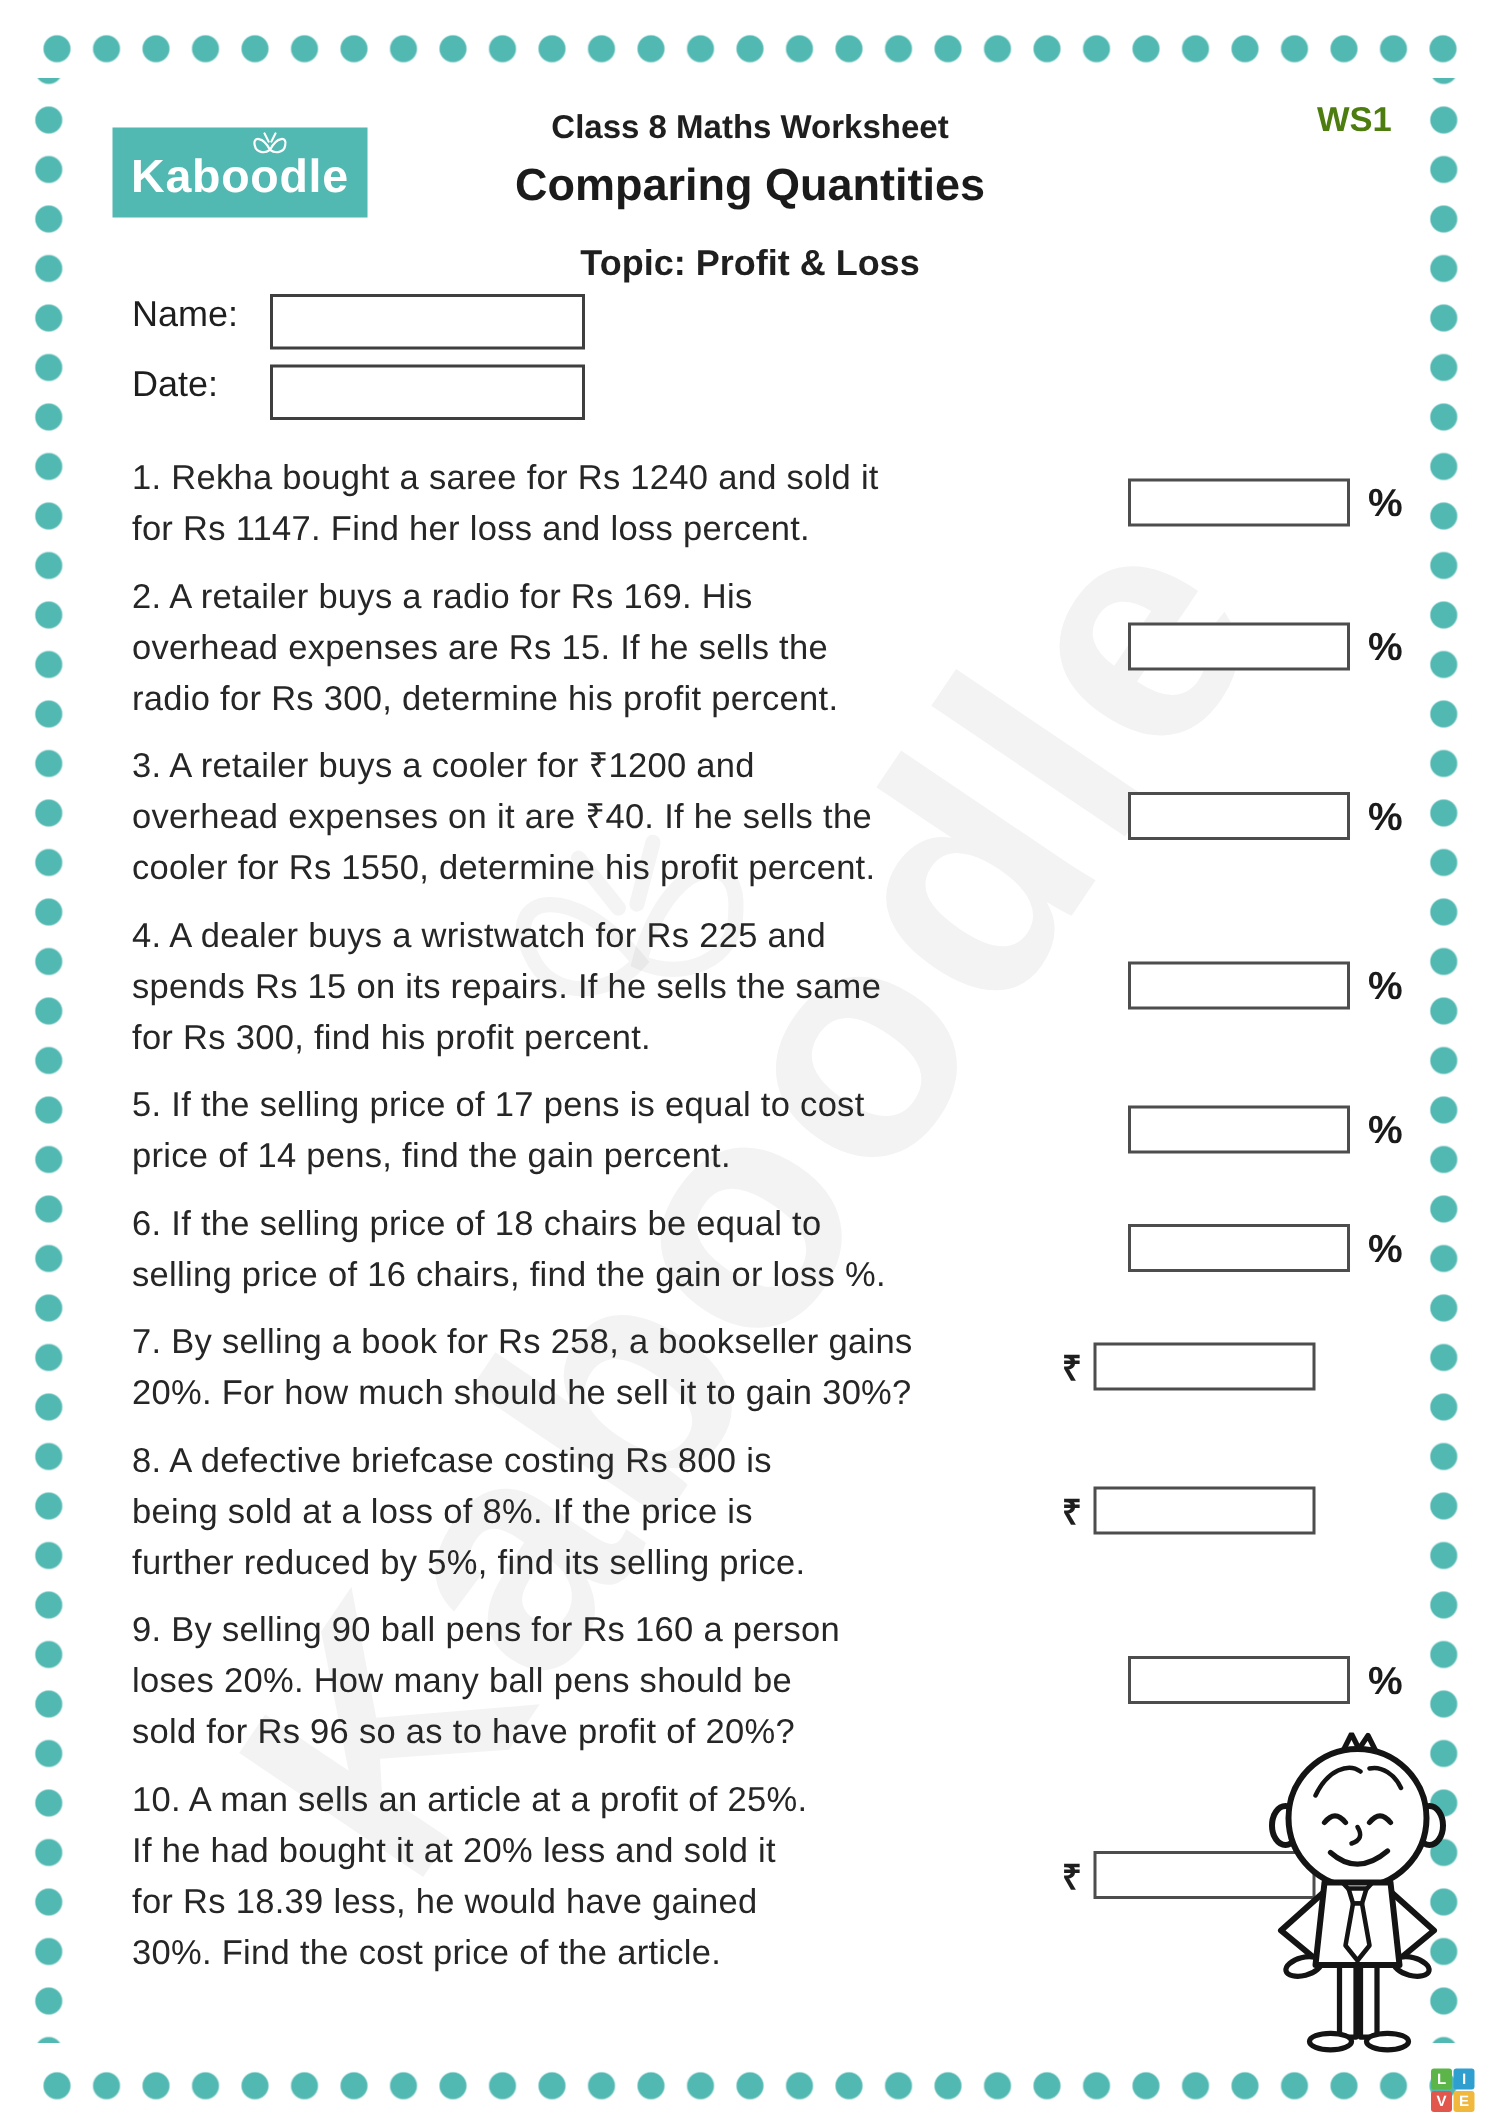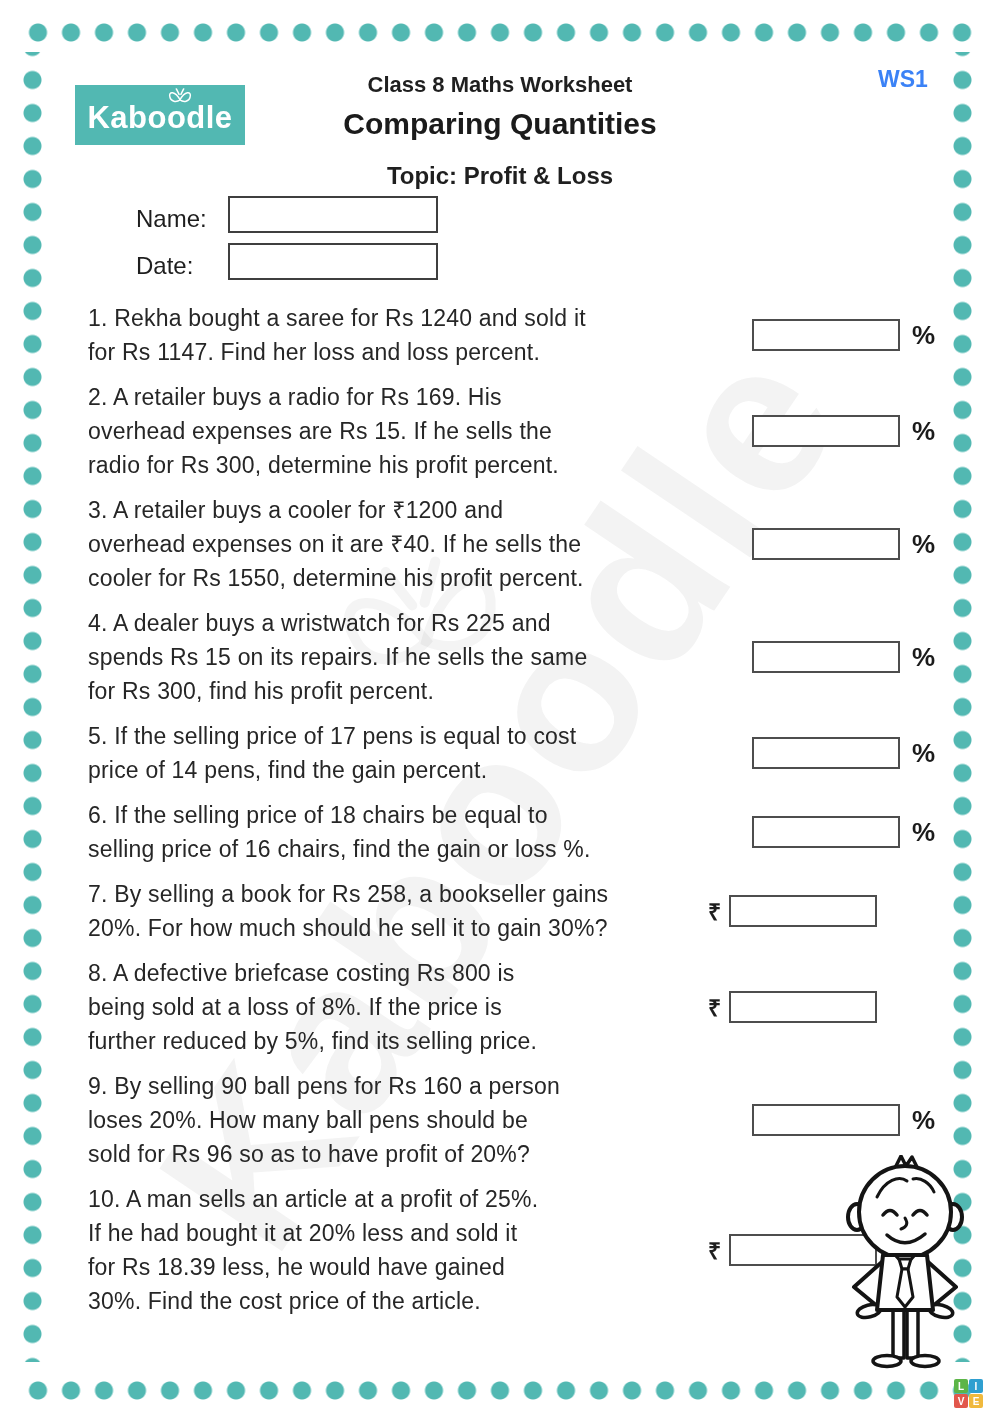--- a/index.html
+++ b/index.html
@@ -33,25 +33,25 @@
     position:absolute; left:75px; top:85px; width:170px; height:60px;
     background:var(--teal); display:flex; align-items:flex-end; justify-content:center;
     padding-bottom:9px;
   }
   .logo-text { color:#fff; font-size:31px; font-weight:600; letter-spacing:0.5px; }
   .logo-butterfly { position:absolute; top:3px; left:89px; }
   .header { position:absolute; left:0; right:0; top:72px; text-align:center; }
   .header-line1 { font-size:22px; font-weight:600; color:#1f1f1f;text-align:center; }
   .header-title { font-size:30px; font-weight:600; color:#1b1b1b; margin-top:9px; }
   .header-subtitle { font-size:24px; font-weight:600; color:#1f1f1f; margin-top:21px; }
-  .ws-label { position:absolute; left:878px; top:66px; font-size:23px; font-weight:700; color:#3b82f6; }
+  .ws-label { position:absolute; left:878px; top:66px; font-size:23px; font-weight:700; color:#4d7c0f; }
 
   
   .fields { position:absolute; left:88px; top:196px; }
-  .field-row { display:flex; align-items:flex-end; margin-bottom:10px;margin-left:48px; }
+  .field-row { display:flex; align-items:flex-start; margin-bottom:10px; }
   .field-label { width:92px; font-size:24px; font-weight:500; color:#1e1e1e; }
   .field-box { width:210px; height:37px; border:2px solid #3f3f3f; background:#fff; }
 
   
   .questions { position:absolute; left:88px; top:301px; width:880px; }
   .q-row { position:relative; margin-bottom:11px; }
   .q-text { white-space:pre; font-size:23px; line-height:34px; font-weight:500; color:#262626; letter-spacing:0.2px; }
   .q-answer { position:absolute; left:620px; top:50%; transform:translateY(-50%);
     display:flex; align-items:center; }
   .q-prefix { font-size:23px; font-weight:600; margin-right:8px; color:#1e1e1e; }

